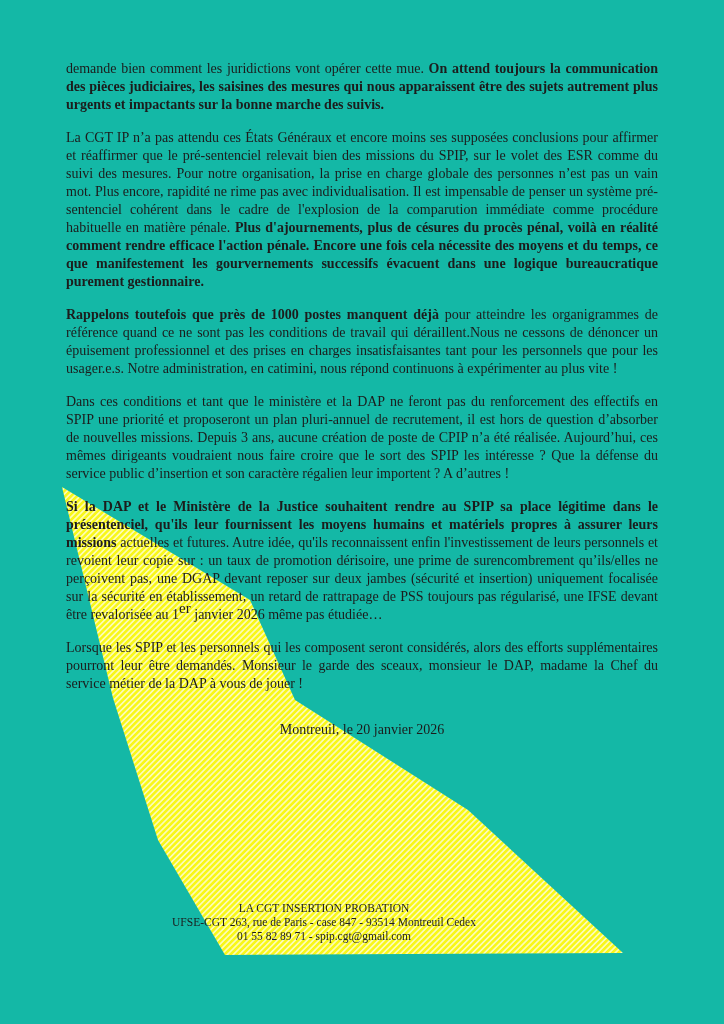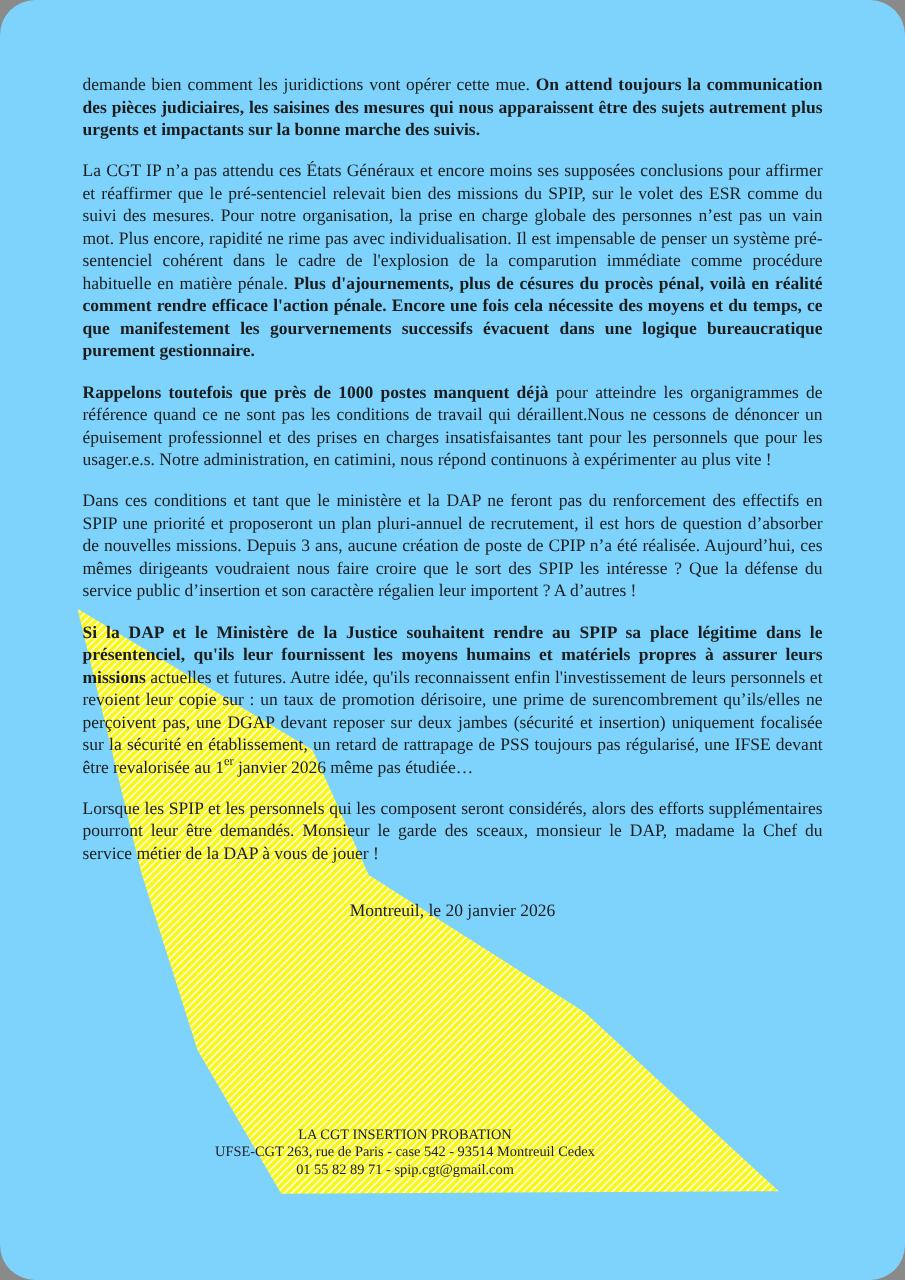--- a/index.html
+++ b/index.html
@@ -1,24 +1,23 @@
 <!DOCTYPE html>
 <html lang="fr"><head>
 <meta charset="utf-8">
 <style>
   html, body { margin: 0; padding: 0; background: #8a8a8a; }
   .page {
     position: relative;
     width: 724px;
     height: 1024px;
-    background: #7dd3fc;
+    background: #14b8a6;
     overflow: hidden;
     font-family: "Liberation Serif", serif;
     color: #1c1c1c;
-    border-radius: 28px;
   }
   .swoosh {
     position: absolute;
     left: 0; top: 0;
     width: 724px; height: 1024px;
     z-index: 0;
     pointer-events: none;
   }
   .content {
     position: absolute;
@@ -28,21 +27,21 @@
     z-index: 1;
   }
   .para {
     margin: 0 0 15px 0;
     font-size: 14px;
     line-height: 18px;
     text-align: justify;
     text-justify: inter-word;
   }
   .para .bold { font-weight: bold; }
-  .para sup { font-size: 10px; line-height: 0; vertical-align: super; }
+  .para sup { font-size: 15px; line-height: 0; vertical-align: super; }
   .dateline {
     margin: 28px 0 0 0;
     font-size: 14px;
     line-height: 18px;
     text-align: center;
   }
   .footer {
     position: absolute;
     left: 0; top: 901px;
     width: 648px;
@@ -72,17 +71,17 @@
     <p class="para"><span>La CGT IP n’a pas attendu ces États Généraux et encore moins ses supposées conclusions pour affirmer et réaffirmer que le pré-sentenciel relevait bien des missions du SPIP, sur le volet des ESR comme du suivi des mesures. Pour notre organisation, la prise en charge globale des personnes n’est pas un vain mot. Plus encore, rapidité ne rime pas avec individualisation. Il est impensable de penser un système pré-sentenciel cohérent dans le cadre de l'explosion de la comparution immédiate comme procédure habituelle en matière pénale. </span><span class="bold">Plus d'ajournements, plus de césures du procès pénal, voilà en réalité comment rendre efficace l'action pénale. Encore une fois cela nécessite des moyens et du temps, ce que manifestement les gourvernements successifs évacuent dans une logique bureaucratique purement gestionnaire.</span></p>
     <p class="para"><span class="bold">Rappelons toutefois que près de 1000 postes manquent déjà</span><span> pour atteindre les organigrammes de référence quand ce ne sont pas les conditions de travail qui déraillent.Nous ne cessons de dénoncer un épuisement professionnel et des prises en charges insatisfaisantes tant pour les personnels que pour les usager.e.s. Notre administration, en catimini, nous répond continuons à expérimenter au plus vite !</span></p>
     <p class="para"><span>Dans ces conditions et tant que le ministère et la DAP ne feront pas du renforcement des effectifs en SPIP une priorité et proposeront un plan pluri-annuel de recrutement, il est hors de question d’absorber de nouvelles missions. Depuis 3 ans, aucune création de poste de CPIP n’a été réalisée. Aujourd’hui, ces mêmes dirigeants voudraient nous faire croire que le sort des SPIP les intéresse ? Que la défense du service public d’insertion et son caractère régalien leur importent ? A d’autres !</span></p>
     <p class="para"><span class="bold">Si la DAP et le Ministère de la Justice souhaitent rendre au SPIP sa place légitime dans le présentenciel, qu'ils leur fournissent les moyens humains et matériels propres à assurer leurs missions</span><span> actuelles et futures. Autre idée, qu'ils reconnaissent enfin l'investissement de leurs personnels et revoient leur copie sur : un taux de promotion dérisoire, une prime de surencombrement qu’ils/elles ne perçoivent pas, une DGAP devant reposer sur deux jambes (sécurité et insertion) uniquement focalisée sur la sécurité en établissement, un retard de rattrapage de PSS toujours pas régularisé, une IFSE devant être revalorisée au 1</span><sup>er</sup><span> janvier 2026 même pas étudiée…</span></p>
     <p class="para"><span>Lorsque les SPIP et les personnels qui les composent seront considérés, alors des efforts supplémentaires pourront leur être demandés. Monsieur le garde des sceaux, monsieur le DAP, madame la Chef du service métier de la DAP à vous de jouer !</span></p>
     <p class="dateline">Montreuil, le 20 janvier 2026</p>
   </div>
 
   <div class="footer">
     <div class="footer-line">LA CGT INSERTION PROBATION</div>
-    <div class="footer-line">UFSE-CGT 263, rue de Paris - case 542 - 93514 Montreuil Cedex</div>
+    <div class="footer-line">UFSE-CGT 263, rue de Paris - case 847 - 93514 Montreuil Cedex</div>
     <div class="footer-line">01 55 82 89 71 - spip.cgt@gmail.com</div>
   </div>
 
 </div>
 
 </body></html>

